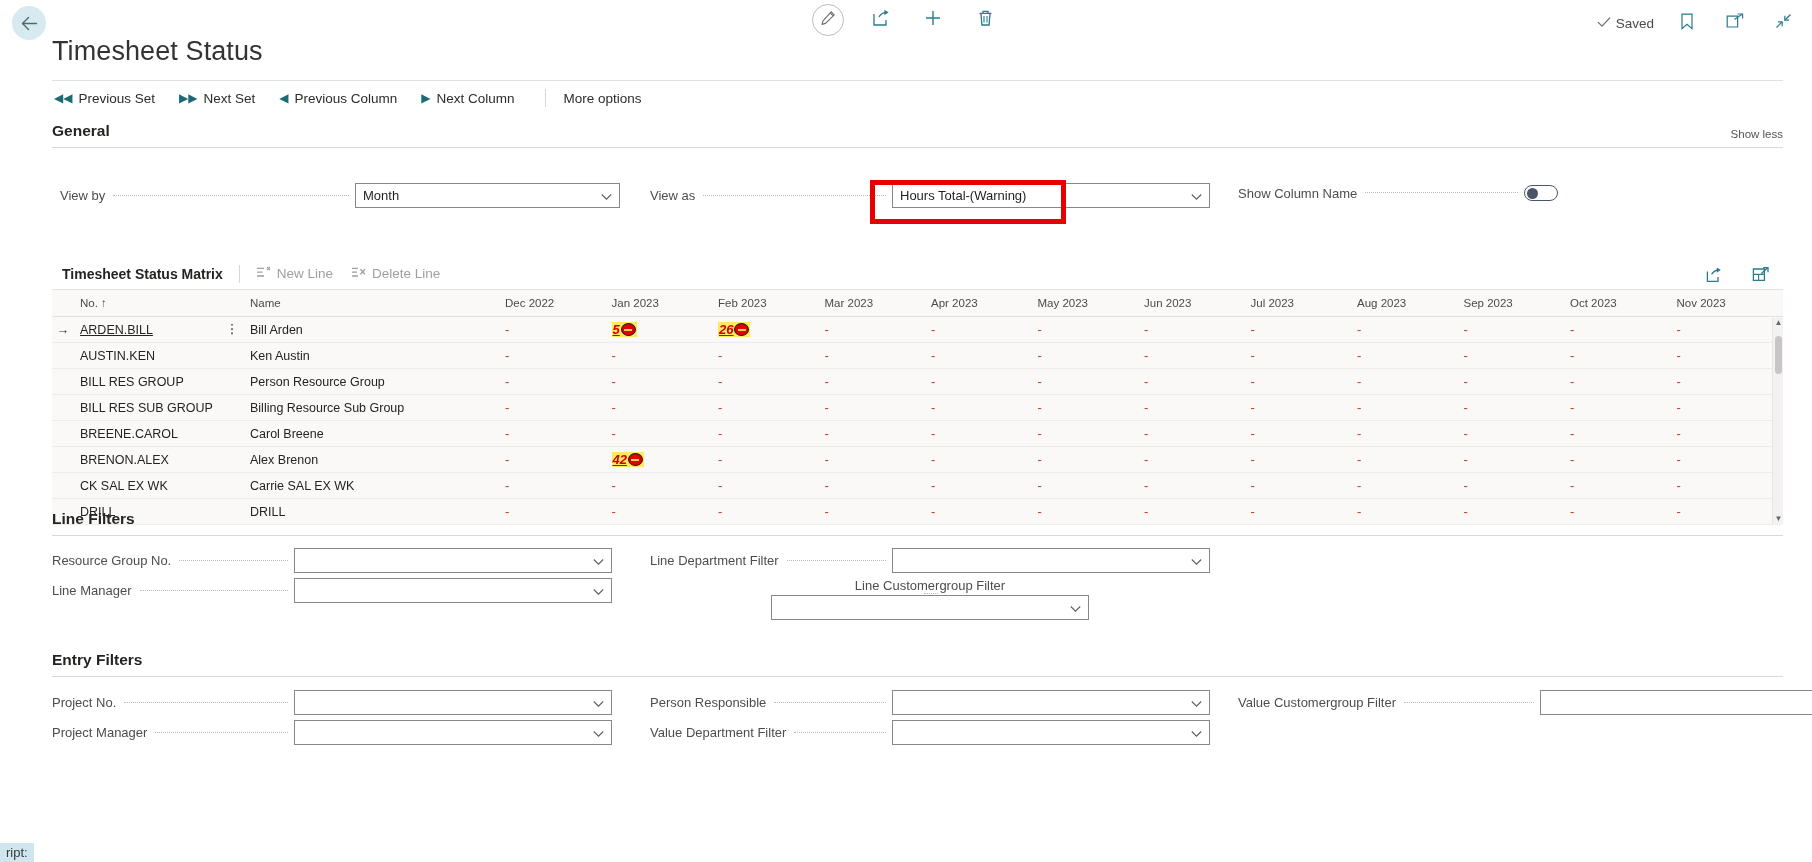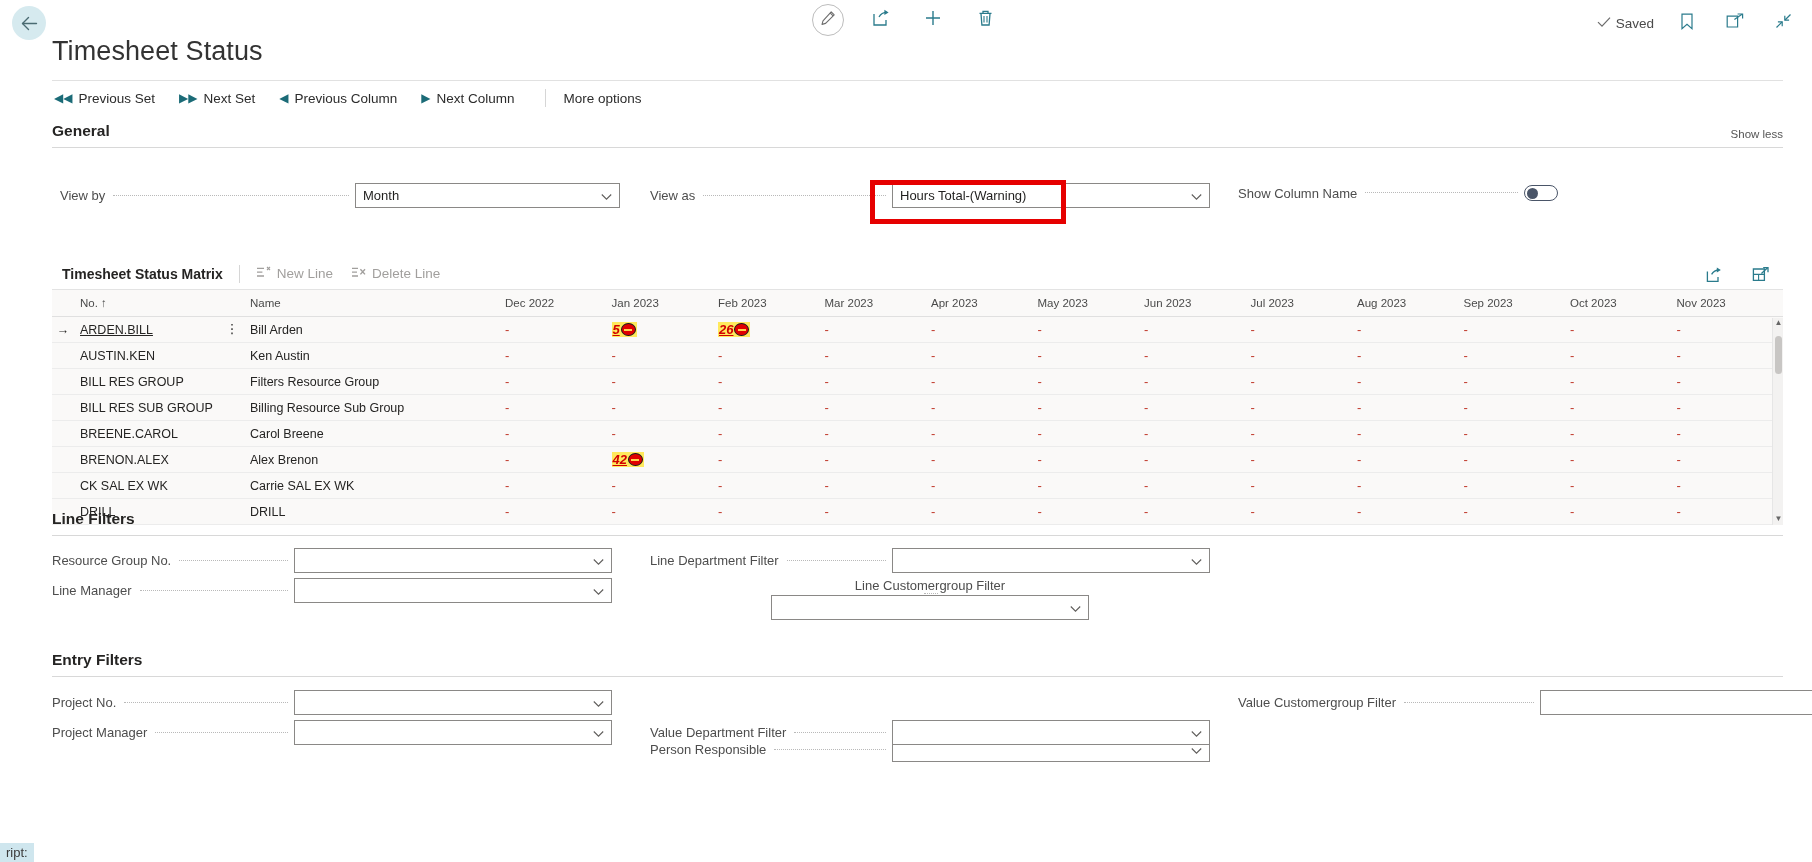--- a/index.html
+++ b/index.html
@@ -453,21 +453,21 @@
               <td class="num"><span class="dash">-</span></td>
               <td class="num"><span class="dash">-</span></td>
               <td class="num"><span class="dash">-</span></td>
               <td class="num"><span class="dash">-</span></td>
               <td class="num"><span class="dash">-</span></td>
             </tr>
             <tr>
               <td class="arrow-cell"></td>
               <td>BILL RES GROUP</td>
               <td></td>
-              <td>Filters Resource Group</td>
+              <td>Person Resource Group</td>
               <td class="num"><span class="dash">-</span></td>
               <td class="num"><span class="dash">-</span></td>
               <td class="num"><span class="dash">-</span></td>
               <td class="num"><span class="dash">-</span></td>
               <td class="num"><span class="dash">-</span></td>
               <td class="num"><span class="dash">-</span></td>
               <td class="num"><span class="dash">-</span></td>
               <td class="num"><span class="dash">-</span></td>
               <td class="num"><span class="dash">-</span></td>
               <td class="num"><span class="dash">-</span></td>
@@ -642,21 +642,21 @@
       <div class="field-row" style="left: 52px; top: 720px; width: 560px;">
         <span class="flabel">Project Manager</span>
         <span class="dots"></span>
         <div class="combo" style="width: 318px;">
           <span></span>
           <span class="chev"><svg width="11" height="7" viewBox="0 0 11 7">
               <path d="M0.8 1 L5.5 5.7 L10.2 1" fill="none" stroke="#605e5c" stroke-width="1.1"></path>
             </svg></span>
         </div>
       </div>
-      <div class="field-row" style="left: 650px; top: 690px; width: 560px; margin-top: 47px;">
+      <div class="field-row" style="left: 650px; top: 690px; width: 560px;">
         <span class="flabel">Person Responsible</span>
         <span class="dots"></span>
         <div class="combo" style="width: 318px;">
           <span></span>
           <span class="chev"><svg width="11" height="7" viewBox="0 0 11 7">
               <path d="M0.8 1 L5.5 5.7 L10.2 1" fill="none" stroke="#605e5c" stroke-width="1.1"></path>
             </svg></span>
         </div>
       </div>
       <div class="field-row" style="left: 650px; top: 720px; width: 560px;">

